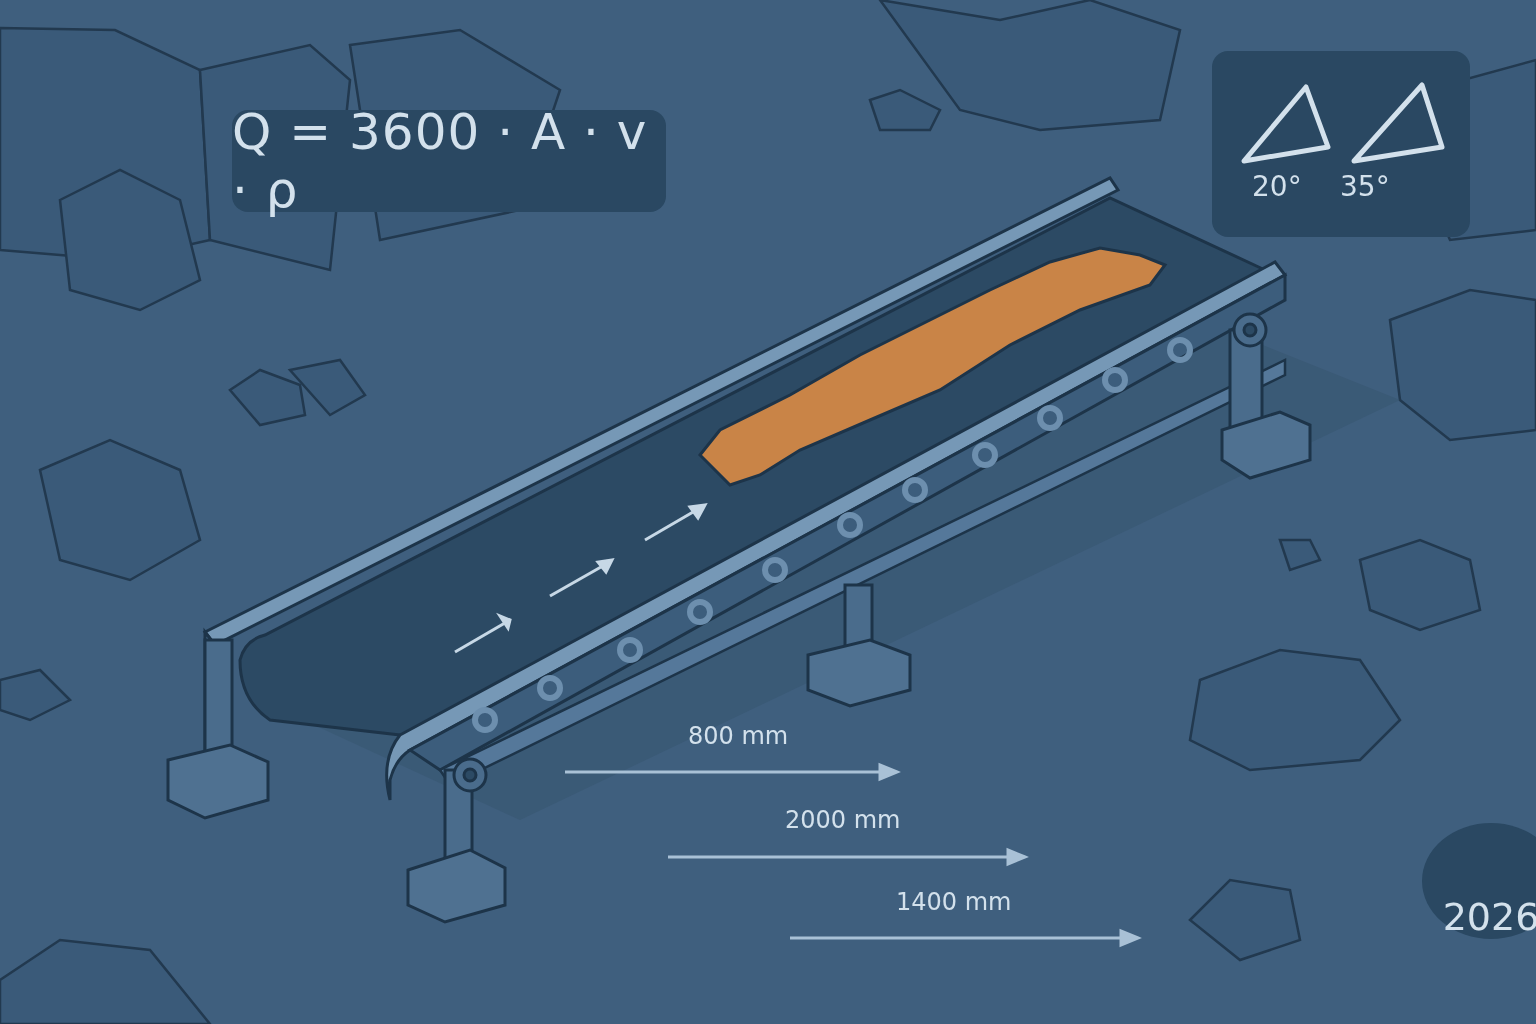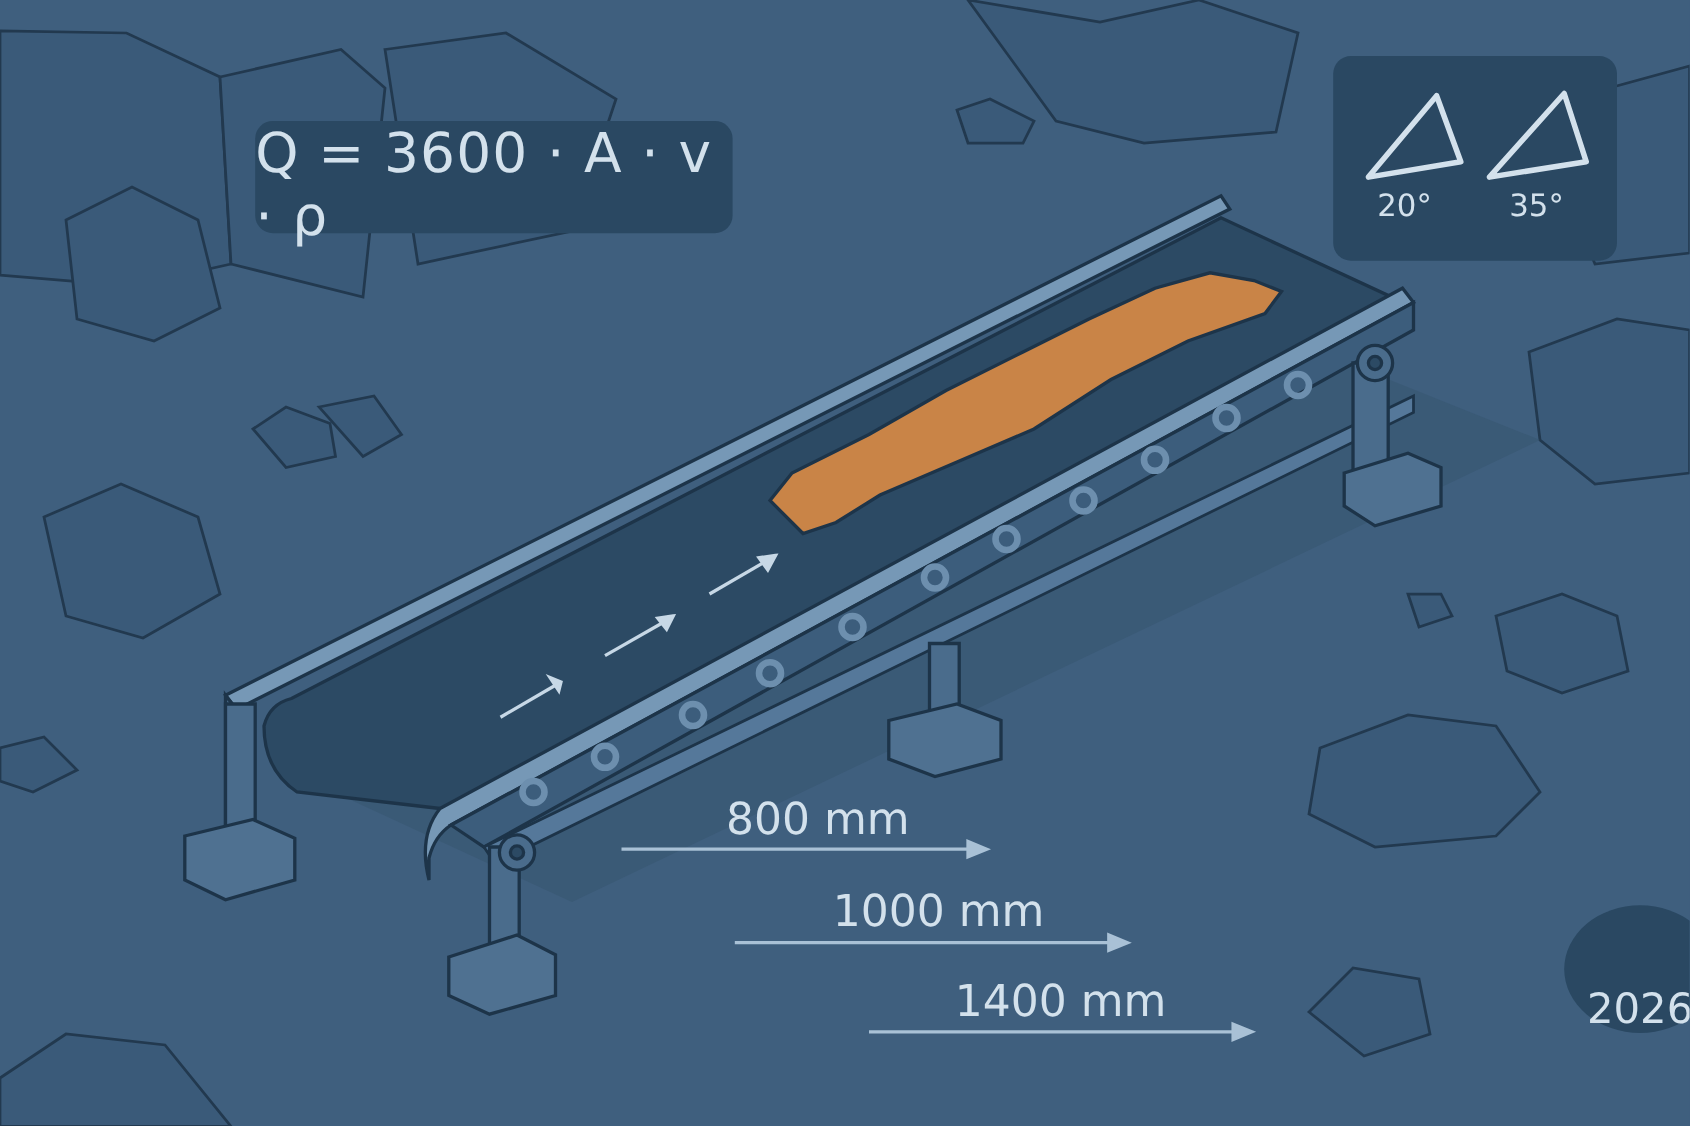--- a/index.html
+++ b/index.html
@@ -8,26 +8,26 @@
     background: #3f5f7e;
     font-family: "DejaVu Sans", sans-serif;
   }
   #scene { position: absolute; left: 0; top: 0; width: 1536px; height: 1024px; }
   .panel {
     position: absolute; background: #2a4862; border-radius: 16px;
     color: #d3e1ec;
   }
   .formula {
     left: 232px; top: 110px; width: 434px; height: 102px;
-    display: flex; align-items: flex-start; justify-content: center;
+    display: flex; align-items: center; justify-content: center;
     font-size: 50px; letter-spacing: 1px;
   }
   .angles { left: 1212px; top: 51px; width: 258px; height: 186px; }
   .angle-label { position: absolute; top: 168px; font-size: 28px; color: #d3e1ec; }
-  .dim-label { position: absolute; font-size: 40px; color: #d3e1ec; }
+  .dim-label { position: absolute; font-size: 24px; color: #d3e1ec; margin-left: 28px; }
   .year {
     position: absolute; left: 1422px; top: 823px; width: 138px; height: 116px;
     border-radius: 50%; background: #2a4862; color: #d3e1ec;
     display: flex; align-items: flex-end; justify-content: center; font-size: 38px;
   }
 </style>
 </head>
 <body>
 
 <svg id="scene" viewBox="0 0 1536 1024" xmlns="http://www.w3.org/2000/svg">
@@ -123,21 +123,21 @@
 
 <div class="panel angles">
   <svg style="position:absolute;left:24px;top:28px" width="100" height="90" viewBox="0 0 100 90">
     <path d="M8 82 L70 8 L92 68 Z" fill="none" stroke="#d3e1ec" stroke-width="5" stroke-linejoin="round"></path>
   </svg>
   <svg style="position:absolute;left:136px;top:26px" width="100" height="92" viewBox="0 0 100 92">
     <path d="M6 84 L74 8 L94 70 Z" fill="none" stroke="#d3e1ec" stroke-width="5" stroke-linejoin="round"></path>
   </svg>
 </div>
 <span class="angle-label" style="left:1252px;top:170px">20°</span>
-<span class="angle-label" style="left:1372px;top:170px">35°</span>
+<span class="angle-label" style="left:1340px;top:170px">35°</span>
 
 <span class="dim-label" style="left:660px;top:722px">800 mm</span>
-<span class="dim-label" style="left:757px;top:806px">1000 mm</span>
+<span class="dim-label" style="left:757px;top:806px">2000 mm</span>
 <span class="dim-label" style="left:868px;top:888px">1400 mm</span>
 
 <div class="year">
   <span>2026</span>
 </div>
 
 </body></html>

